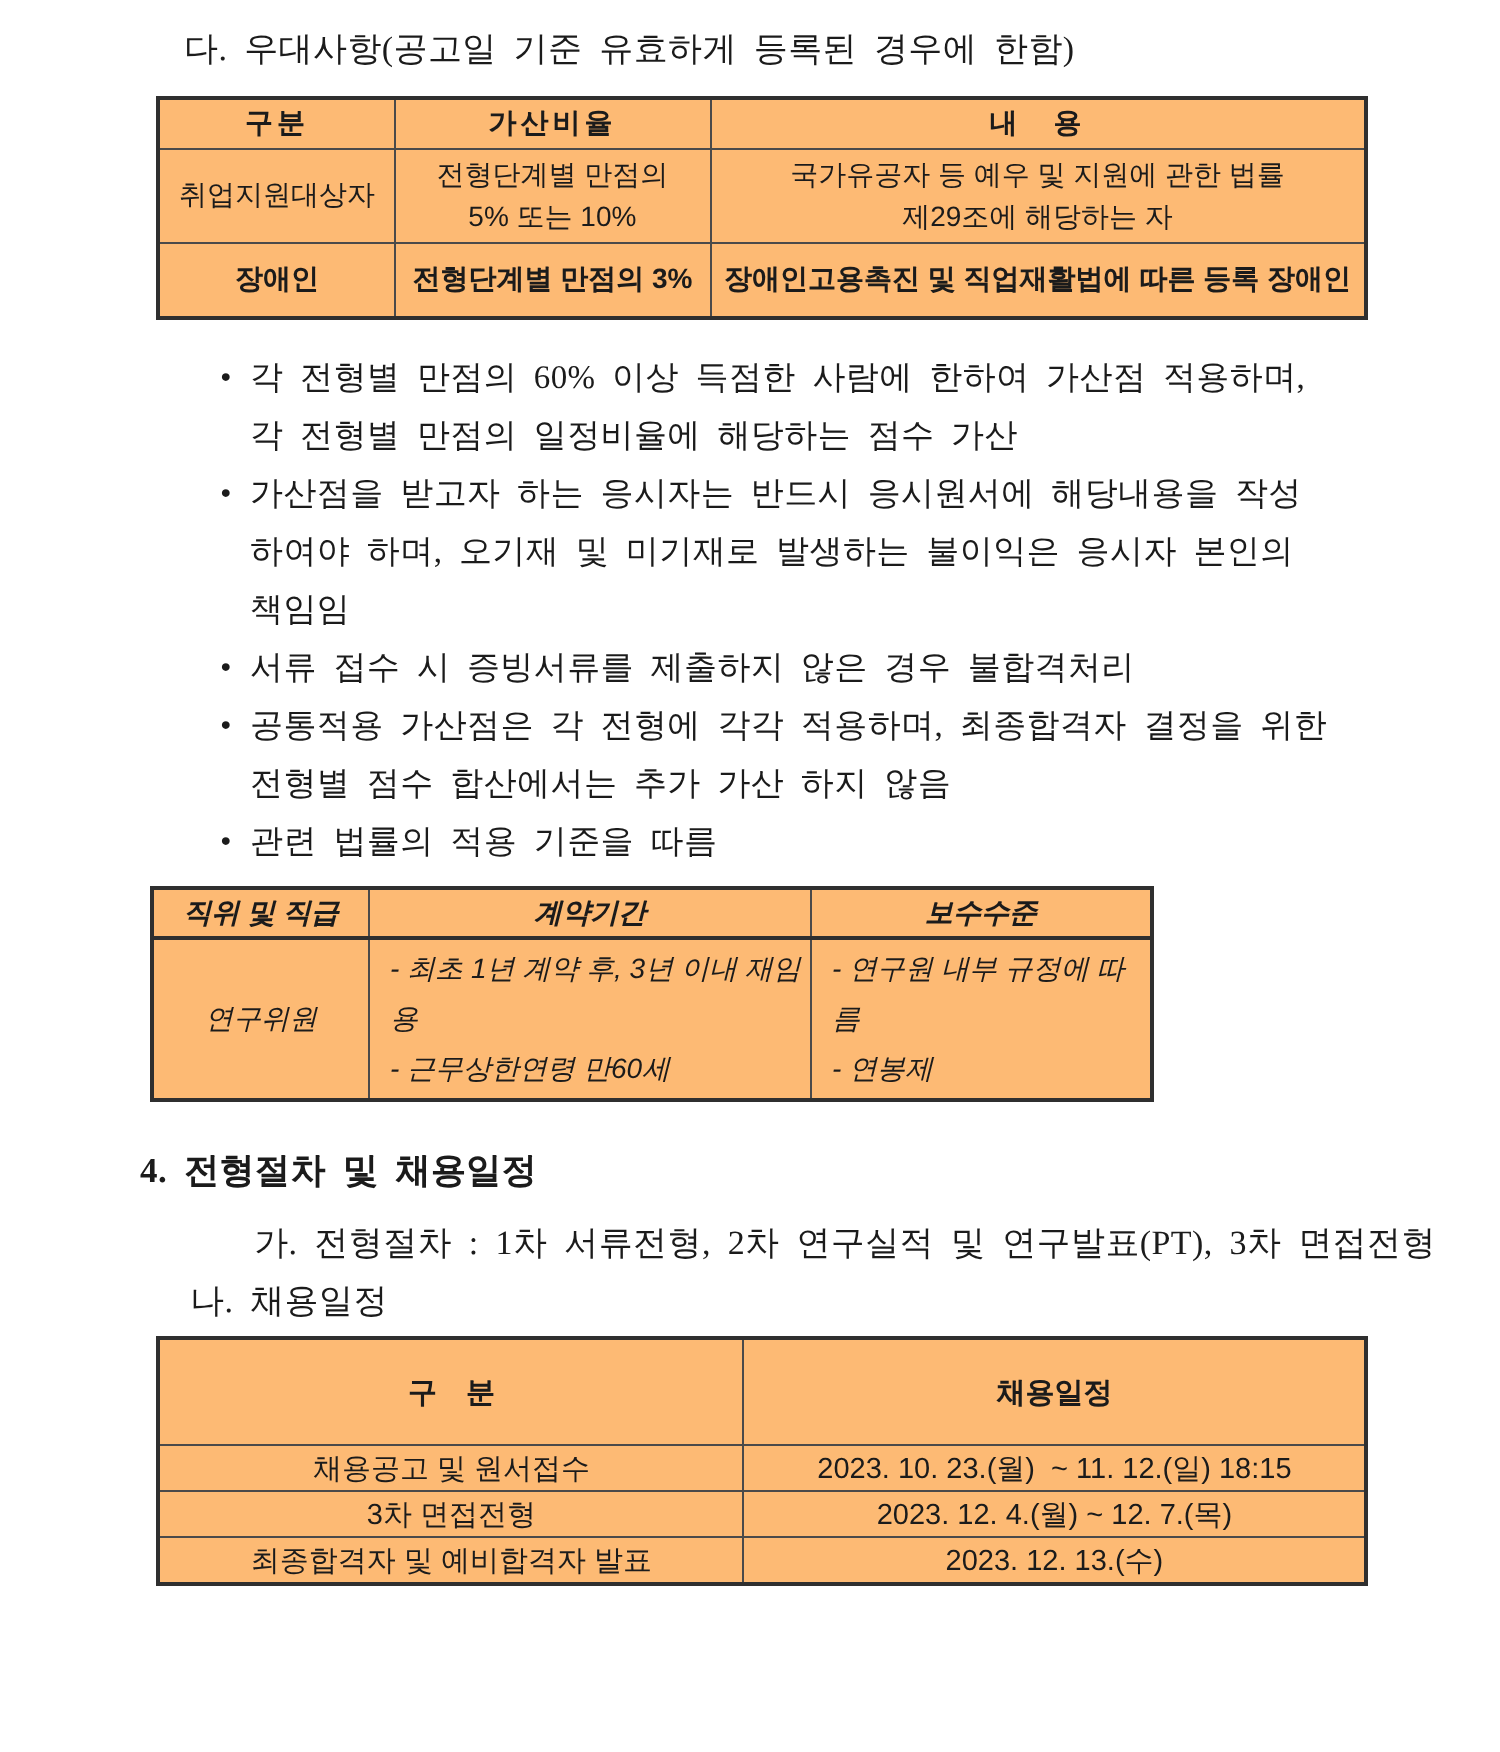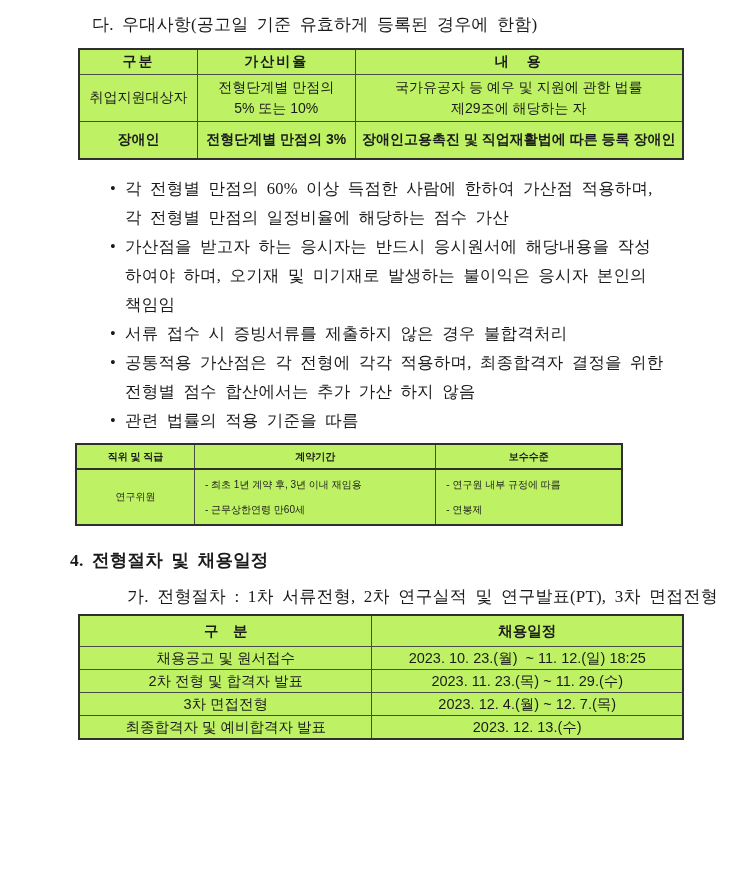--- a/index.html
+++ b/index.html
@@ -5,51 +5,51 @@
   html,body { margin:0; padding:0; background:#ffffff; }
   .page {
     position:relative; width:750px; height:876px; background:#ffffff;
     color:#1b1b1b; font-family:"Liberation Serif","DejaVu Serif",serif;
     overflow:hidden;
   }
   .serif-line { word-spacing:4px; letter-spacing:0.2px; }
   .t-title { font-size:17px; line-height:22px; margin:14px 0 0 92px; }
   .t-sub   { font-size:16.5px; line-height:22px; margin:8px 0 0 110px; }
 
-  table { border-collapse:collapse; background:#bef264; }
+  table { border-collapse:collapse; background:#fdba74; }
   .tbl { border:2px solid #2f2f2f; font-family:"Liberation Sans","DejaVu Sans",sans-serif; }
   .tbl th, .tbl td { border:1px solid #4a4a4a; }
 
   .bonus { margin:12px 0 0 78px; width:606px; font-size:14px; text-align:center; }
   .bonus th { height:24px; font-weight:bold; letter-spacing:2px; padding:0 2px; }
   .bonus td { padding:2px 4px; }
   .bonus .two-line div { line-height:21px; }
   .bonus .r2 td { height:32px;font-weight:bold; }
 
   .bullets { margin:14px 0 0 110px; width:556px; font-size:16.5px; }
   .bullet-item { display:flex; line-height:29px; }
   .bullet-dot { width:15px; flex:0 0 15px; }
   .bullet-text { flex:1; }
 
   .h-section { font-size:17.5px; font-weight:bold; line-height:24px; margin:22px 0 0 70px; }
 
-  .contract { margin:8px 0 0 75px; width:548px; font-size:10px; }
+  .contract { margin:8px 0 0 75px; width:502px; font-size:14px;font-style:italic; }
   .contract th { height:23px; font-weight:bold; text-align:center; border-bottom:2px solid #2f2f2f; padding:0 2px; }
   .contract td { padding:2px 4px; }
   .contract .pos-cell { text-align:center; }
   .contract .lines div { line-height:25px; padding-left:6px; text-align:left; }
 
   .note { font-family:"Liberation Sans","DejaVu Sans",sans-serif; font-weight:bold;
           font-size:14px; line-height:18px; margin:6px 0 0 75px; word-spacing:2px; }
 
   .line-a { font-size:17px; line-height:22px; margin:14px 0 0 95px;text-align:center; }
   .line-b { font-size:17px; line-height:22px; margin:7px 0 0 95px; }
 
   .schedule { margin:6px 0 0 78px; width:606px; font-size:14.5px; text-align:center; }
-  .schedule th { height:22px; font-weight:bold; padding:4px 2px; }
+  .schedule th { height:22px; font-weight:bold; padding:15px 2px; }
   .schedule td { height:22px; padding:0 4px; white-space:pre; }
 </style>
 </head>
 <body>
 
 <div class="page">
 
   <div class="t-title serif-line">다. 우대사항(공고일 기준 유효하게 등록된 경우에 한함)</div>
 
   <table class="tbl bonus">
@@ -141,40 +141,37 @@
             <div>- 연봉제</div>
           </div>
         </td>
       </tr>
     </tbody>
   </table>
 
 
   <div class="h-section serif-line">4. 전형절차 및 채용일정</div>
   <div class="line-a serif-line">가. 전형절차 : 1차 서류전형, 2차 연구실적 및 연구발표(PT), 3차 면접전형</div>
+  <div class="line-b serif-line">나. 채용일정</div>
 
   <table class="tbl schedule">
     <colgroup>
         <col style="width:48.5%">
         <col style="width:51.5%">
       </colgroup>
     <thead>
       <tr>
         <th>구　분</th>
         <th>채용일정</th>
       </tr>
     </thead>
     <tbody>
       <tr>
         <td>채용공고 및 원서접수</td>
-        <td>2023. 10. 23.(월)  ~ 11. 12.(일) 18:25</td>
-      </tr>
-      <tr>
-        <td>2차 전형 및 합격자 발표</td>
-        <td>2023. 11. 23.(목) ~ 11. 29.(수)</td>
+        <td>2023. 10. 23.(월)  ~ 11. 12.(일) 18:15</td>
       </tr>
       <tr>
         <td>3차 면접전형</td>
         <td>2023. 12. 4.(월) ~ 12. 7.(목)</td>
       </tr>
       <tr>
         <td>최종합격자 및 예비합격자 발표</td>
         <td>2023. 12. 13.(수)</td>
       </tr>
 

